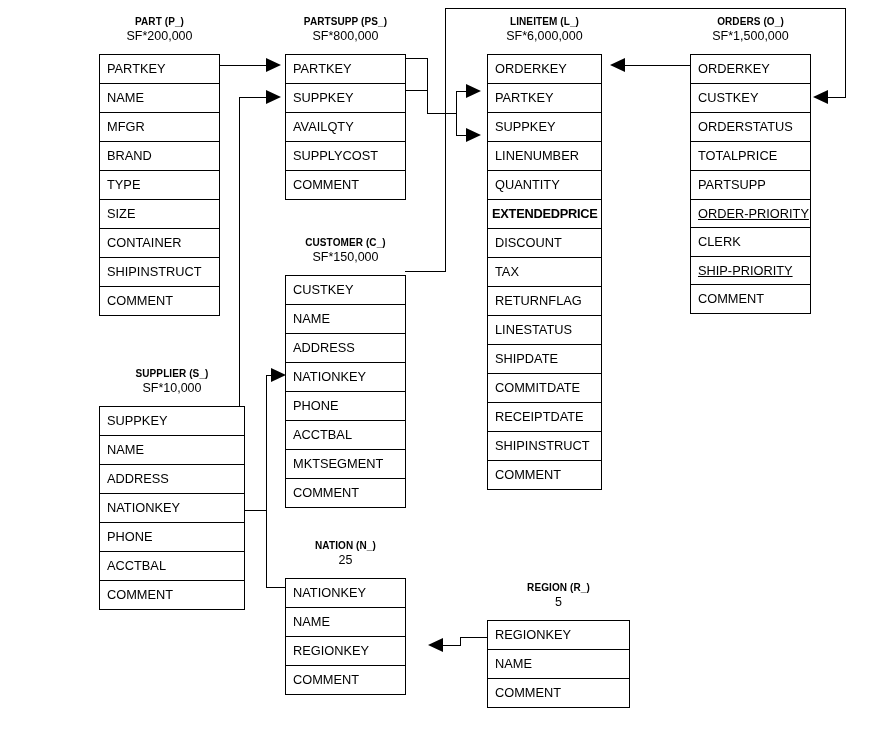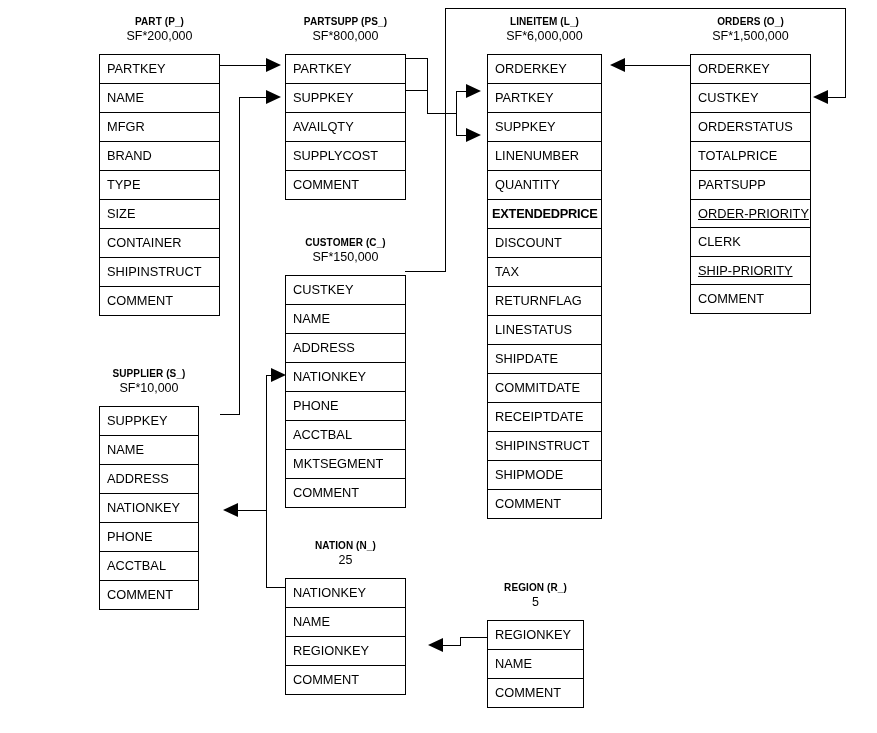--- a/index.html
+++ b/index.html
@@ -187,21 +187,20 @@
       <div class="field">QUANTITY</div>
       <div class="field overflow">EXTENDEDPRICE</div>
       <div class="field">DISCOUNT</div>
       <div class="field">TAX</div>
       <div class="field">RETURNFLAG</div>
       <div class="field">LINESTATUS</div>
       <div class="field">SHIPDATE</div>
       <div class="field">COMMITDATE</div>
       <div class="field">RECEIPTDATE</div>
       <div class="field">SHIPINSTRUCT</div>
-      <div class="field">SHIPMODE</div>
       <div class="field">COMMENT</div>
     </div>
   </div>
 
   <div class="entity" style="left:690px; top:14px; width:121px;">
     <div class="entity-title">ORDERS (O_)</div>
     <div class="entity-card">SF*1,500,000</div>
     <div class="entity-box">
       <div class="field">ORDERKEY</div>
       <div class="field">CUSTKEY</div>
@@ -223,21 +222,21 @@
       <div class="field">NAME</div>
       <div class="field">ADDRESS</div>
       <div class="field">NATIONKEY</div>
       <div class="field">PHONE</div>
       <div class="field">ACCTBAL</div>
       <div class="field">MKTSEGMENT</div>
       <div class="field">COMMENT</div>
     </div>
   </div>
 
-  <div class="entity" style="left:99px; top:366px; width:100px;">
+  <div class="entity" style="left:99px; top:366px; width:146px;">
     <div class="entity-title">SUPPLIER (S_)</div>
     <div class="entity-card">SF*10,000</div>
     <div class="entity-box">
       <div class="field">SUPPKEY</div>
       <div class="field">NAME</div>
       <div class="field">ADDRESS</div>
       <div class="field">NATIONKEY</div>
       <div class="field">PHONE</div>
       <div class="field">ACCTBAL</div>
       <div class="field">COMMENT</div>
@@ -248,21 +247,21 @@
     <div class="entity-title">NATION (N_)</div>
     <div class="entity-card">25</div>
     <div class="entity-box">
       <div class="field">NATIONKEY</div>
       <div class="field">NAME</div>
       <div class="field">REGIONKEY</div>
       <div class="field">COMMENT</div>
     </div>
   </div>
 
-  <div class="entity" style="left:487px; top:580px; width:97px;">
+  <div class="entity" style="left:487px; top:580px; width:143px;">
     <div class="entity-title">REGION (R_)</div>
     <div class="entity-card">5</div>
     <div class="entity-box">
       <div class="field">REGIONKEY</div>
       <div class="field">NAME</div>
       <div class="field">COMMENT</div>
     </div>
   </div>
 
 </div>

